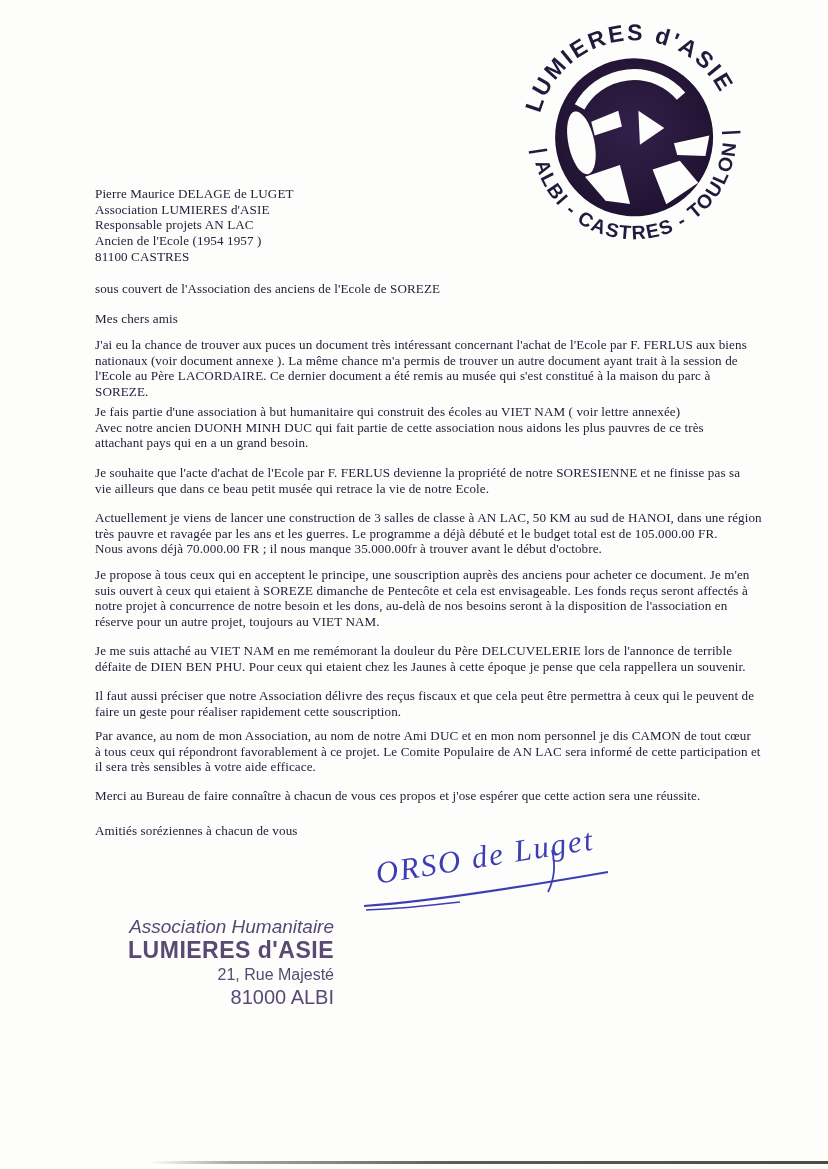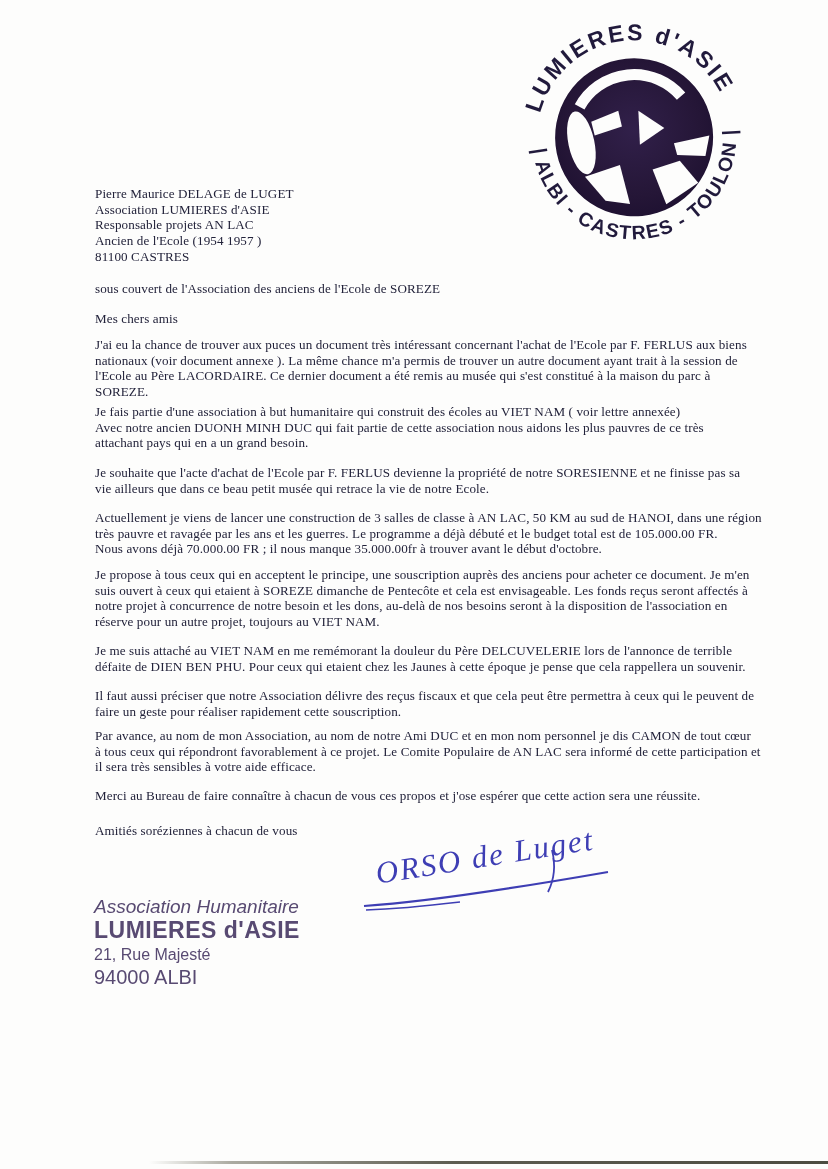--- a/index.html
+++ b/index.html
@@ -51,22 +51,22 @@
   .signature-wrap{position:absolute;left:356px;top:832px;width:268px;height:84px;}
   .signature-wrap svg{display:block;}
   .sig-text{
     font-family:"Liberation Serif", serif;
     font-style:italic;
     font-size:31px;
     letter-spacing:2px;
   }
 
   .address-stamp{
-    position:absolute;left:94px;top:896px;width:240px;
-    text-align:left;
+    position:absolute;left:94px;top:916px;width:240px;
+    text-align:right;
     font-family:"Liberation Sans", sans-serif;
     color:#584a72;
   }
   .address-stamp .l1{font-style:italic;font-size:19px;line-height:22px;}
   .address-stamp .l2{font-weight:bold;font-size:23px;line-height:25px;letter-spacing:.5px;}
   .address-stamp .l3{font-size:16px;line-height:23px;}
   .address-stamp .l4{font-size:20px;line-height:23px;}
 
   .scan-edge-bottom{
     position:absolute;left:0;top:1161px;width:828px;height:3px;
@@ -161,18 +161,18 @@
       <path d="M 8 74 C 70 70 160 56 252 40" stroke="#3e3eb4" stroke-width="2.2" fill="none"></path>
       <path d="M 10 78 C 40 77 70 74 104 70" stroke="#3e3eb4" stroke-width="1.4" fill="none"></path>
       <path d="M 196 18 C 200 34 198 48 192 60" stroke="#3e3eb4" stroke-width="1.8" fill="none"></path>
     </svg>
   </div>
 
   <div class="address-stamp">
     <div class="l1">Association Humanitaire</div>
     <div class="l2">LUMIERES d'ASIE</div>
     <div class="l3">21, Rue Majesté</div>
-    <div class="l4">94000 ALBI</div>
+    <div class="l4">81000 ALBI</div>
   </div>
 
   <div class="scan-edge-bottom"></div>
 
 </div>
 
 </body></html>

